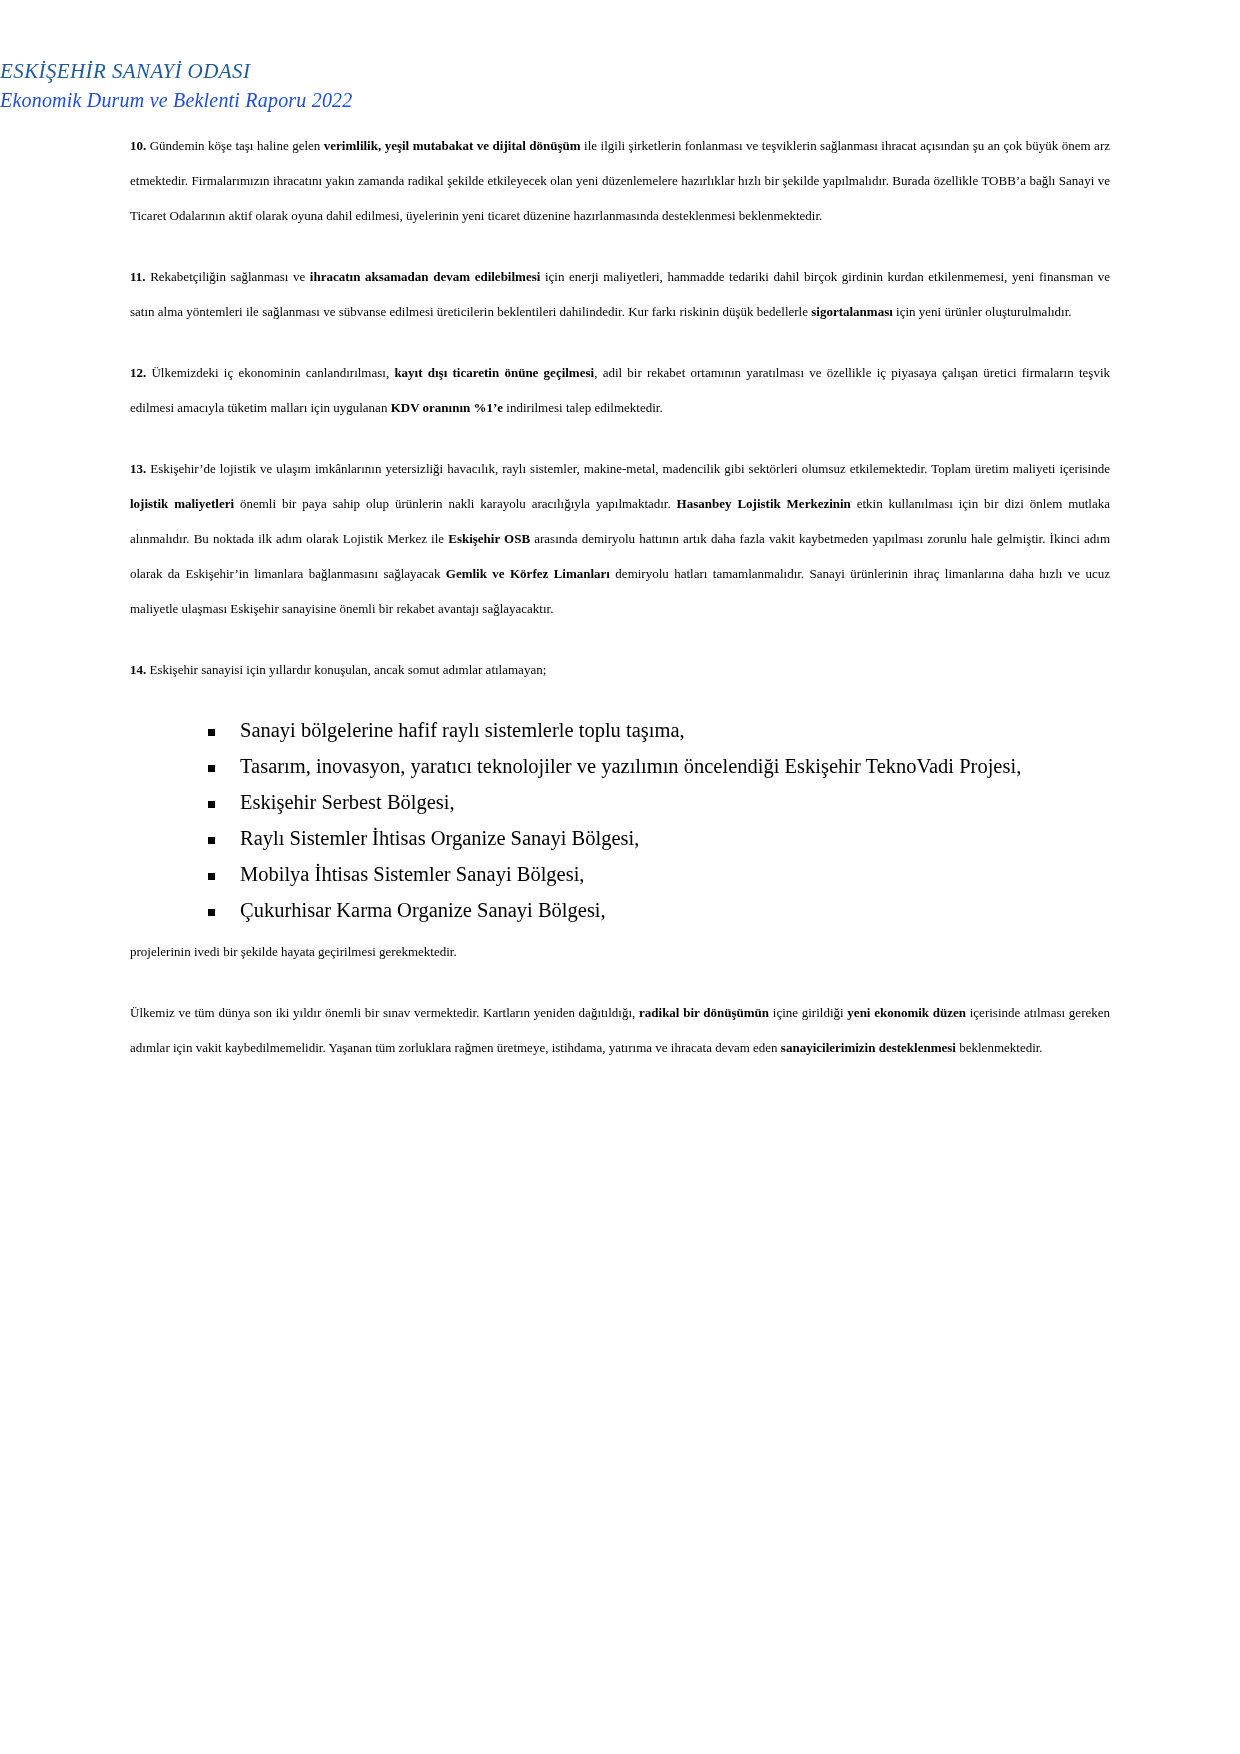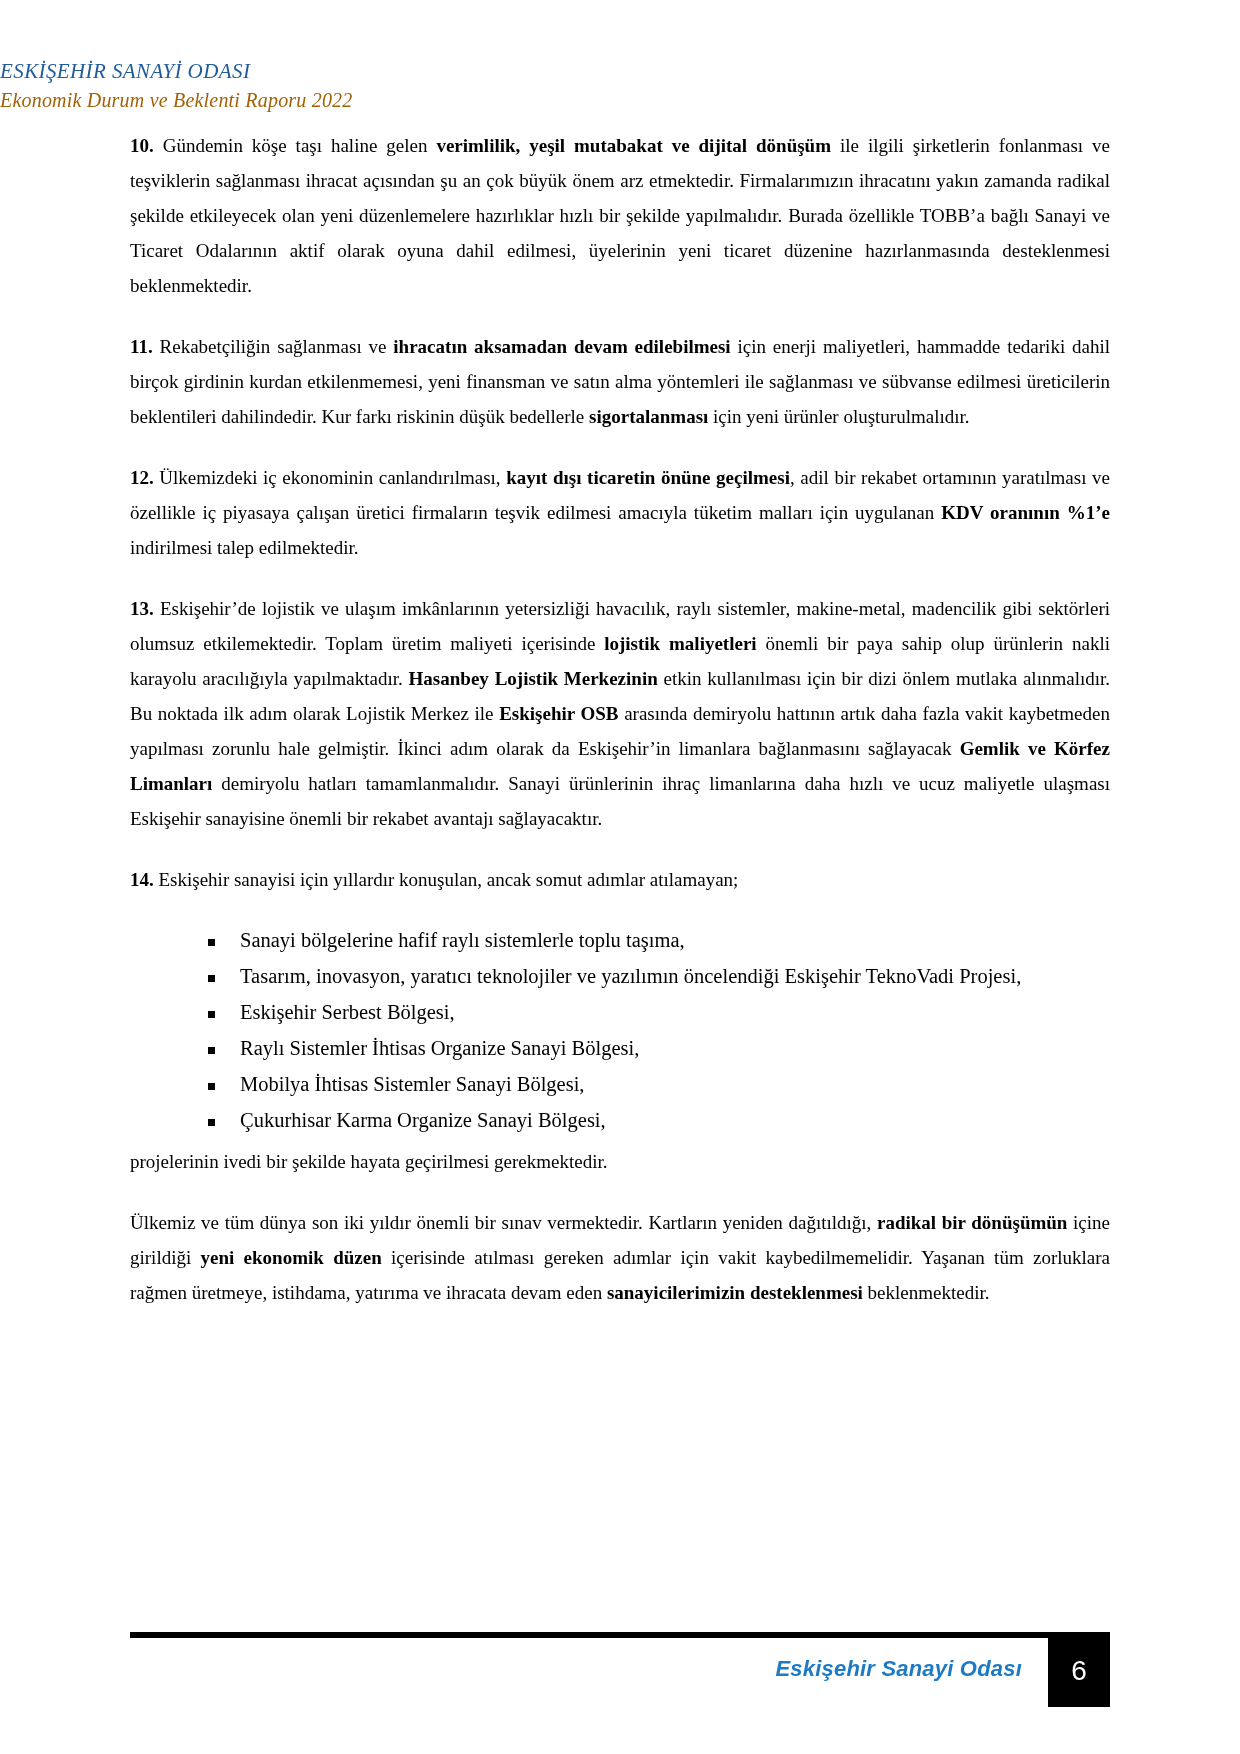--- a/index.html
+++ b/index.html
@@ -32,34 +32,34 @@
     letter-spacing: 0.4px;
     line-height: 1.25;
     color: #205c9b;
     font-weight: 400;
   }
   .doc-header .line2 {
     font-size: 20px;
     letter-spacing: 0.2px;
     line-height: 1.3;
     margin-top: 3px;
-    color: #a16207;
+    color: #1d4ed8;
     font-weight: 400;
   }
 
   
   .body-area {
     position: absolute;
     top: 128px;
     left: 130px;
     width: 980px;
   }
   p.para {
     margin: 0 0 26px 0;
-    font-size: 19px;
+    font-size: 13px;
     line-height: 35px;
     text-align: justify;
     text-justify: inter-word;
     hyphens: none;
   }
   p.para:last-child { margin-bottom: 0; }
   .num {
     font-weight: bold;
   }
   .b { font-weight: bold; }
@@ -175,19 +175,14 @@
       <li>Mobilya İhtisas Sistemler Sanayi Bölgesi,</li>
       <li>Çukurhisar Karma Organize Sanayi Bölgesi,</li>
     </ul>
 
     <p class="para para-gap-lg">projelerinin ivedi bir şekilde hayata geçirilmesi gerekmektedir.</p>
 
     <p class="para"><span>Ülkemiz ve tüm dünya son iki yıldır önemli bir sınav vermektedir. Kartların yeniden dağıtıldığı, </span><span class="b">radikal bir dönüşümün</span><span> içine girildiği </span><span class="b">yeni ekonomik düzen</span><span> içerisinde atılması gereken adımlar için vakit kaybedilmemelidir. Yaşanan tüm zorluklara rağmen üretmeye, istihdama, yatırıma ve ihracata devam eden </span><span class="b">sanayicilerimizin desteklenmesi</span><span> beklenmektedir.</span></p>
 
   </div>
 
-  <div class="footer">
-    <div class="footer-rule"></div>
-    <div class="footer-brand">Eskişehir Sanayi Odası</div>
-    <div class="page-number-box">6</div>
-  </div>
 
 </div>
 
 </body></html>

